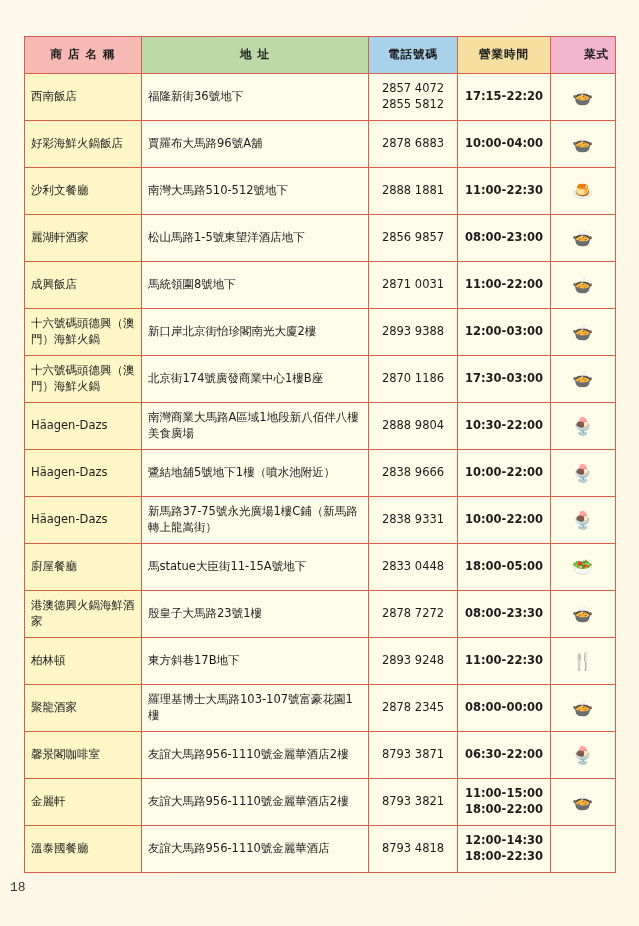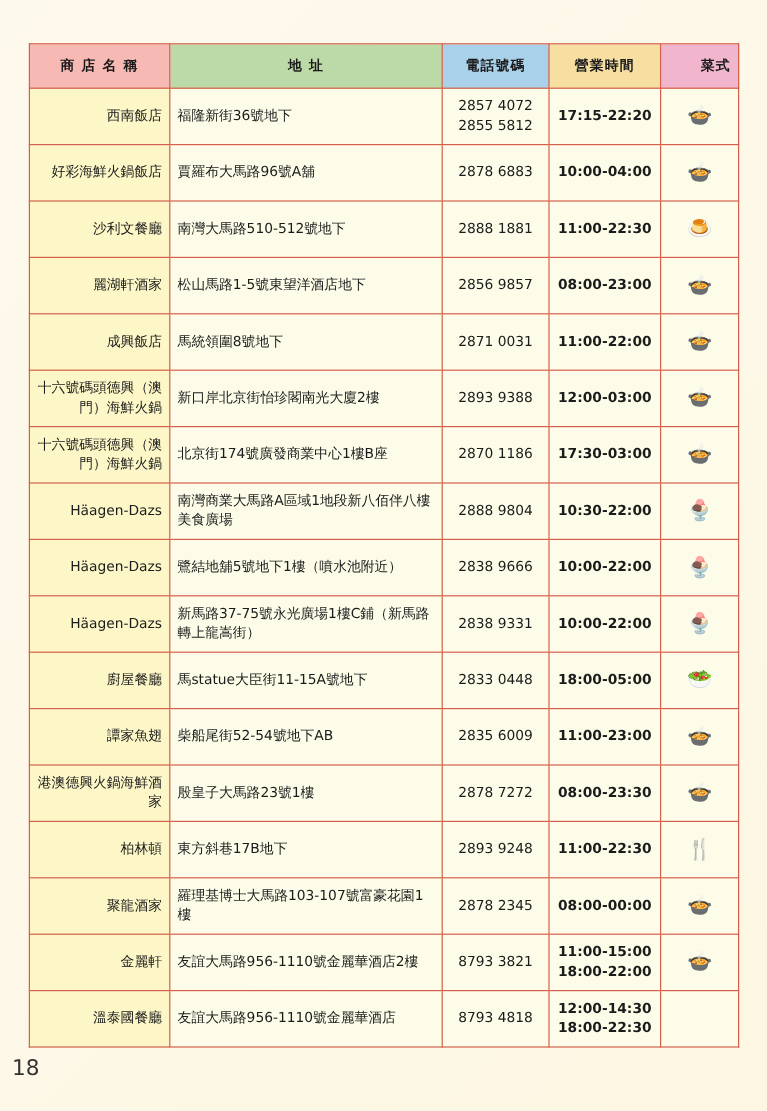--- a/index.html
+++ b/index.html
@@ -46,21 +46,21 @@
     font-size: 12.5px;
     letter-spacing: 1px;
     height: 28px;
   }
   th.col-name   { background: #f6b9b3; width: 104px; margin-left: 16px; }
   th.col-addr   { background: #bcd9a8; }
   th.col-phone  { background: #a9d2ea; width: 76px; }
   th.col-hours  { background: #f6dfa0; width: 80px; }
   th.col-cuisine{ background: #f1b6cd; width: 52px; text-align: right; }
 
-  td.name    { background: #fdf7c8; text-align: right; }
+  td.name    { background: #fdf7c8; }
   td.addr    { background: #fdfce8; margin-top: 27px; }
   td.phone   { background: #fdfce8; text-align: center; white-space: pre-line; }
   td.hours   { background: #fdfce8; text-align: center; white-space: pre-line; font-weight: bold; }
   td.cuisine { background: #fdfce8; text-align: center; }
 
   .icon-cell {
     display: flex;
     align-items: center;
     justify-content: center;
     height: 100%;
@@ -70,22 +70,23 @@
     width: 30px;
     height: 24px;
     line-height: 24px;
     font-size: 17px;
     text-align: center;
   }
   .page-number {
     position: absolute;
     left: 10px;
     top: 880px;
-    font-size: 18px;
+    font-size: 13px;
     color: #333;
+    font-family: Liberation Mono, monospace;
   }
   .tbl-row-tall td { height: 38px; }
 </style>
 </head>
 <body>
 
 <div class="page">
 
   <div class="table-wrap">
     <table class="restaurants">
@@ -215,31 +216,20 @@
             <td class="addr">馬statue大臣街11-15A號地下</td>
             <td class="phone">2833 0448</td>
             <td class="hours">18:00-05:00</td>
             <td class="cuisine">
               <div class="icon-cell">
                 <span class="icon">🥗</span>
               </div>
             </td>
           </tr>
           <tr class="tbl-row-tall">
-            <td class="name">譚家魚翅</td>
-            <td class="addr">柴船尾街52-54號地下AB</td>
-            <td class="phone">2835 6009</td>
-            <td class="hours">11:00-23:00</td>
-            <td class="cuisine">
-              <div class="icon-cell">
-                <span class="icon">🍲</span>
-              </div>
-            </td>
-          </tr>
-          <tr class="tbl-row-tall">
             <td class="name">港澳德興火鍋海鮮酒家</td>
             <td class="addr">殷皇子大馬路23號1樓</td>
             <td class="phone">2878 7272</td>
             <td class="hours">08:00-23:30</td>
             <td class="cuisine">
               <div class="icon-cell">
                 <span class="icon">🍲</span>
               </div>
             </td>
           </tr>
@@ -255,20 +245,31 @@
             </td>
           </tr>
           <tr class="tbl-row-tall">
             <td class="name">聚龍酒家</td>
             <td class="addr">羅理基博士大馬路103-107號富豪花園1樓</td>
             <td class="phone">2878 2345</td>
             <td class="hours">08:00-00:00</td>
             <td class="cuisine">
               <div class="icon-cell">
                 <span class="icon">🍲</span>
+              </div>
+            </td>
+          </tr>
+          <tr class="tbl-row-tall">
+            <td class="name">馨景閣咖啡室</td>
+            <td class="addr">友誼大馬路956-1110號金麗華酒店2樓</td>
+            <td class="phone">8793 3871</td>
+            <td class="hours">06:30-22:00</td>
+            <td class="cuisine">
+              <div class="icon-cell">
+                <span class="icon">🍨</span>
               </div>
             </td>
           </tr>
           <tr class="tbl-row-tall">
             <td class="name">金麗軒</td>
             <td class="addr">友誼大馬路956-1110號金麗華酒店2樓</td>
             <td class="phone">8793 3821</td>
             <td class="hours">11:00-15:00
 18:00-22:00</td>
             <td class="cuisine">

